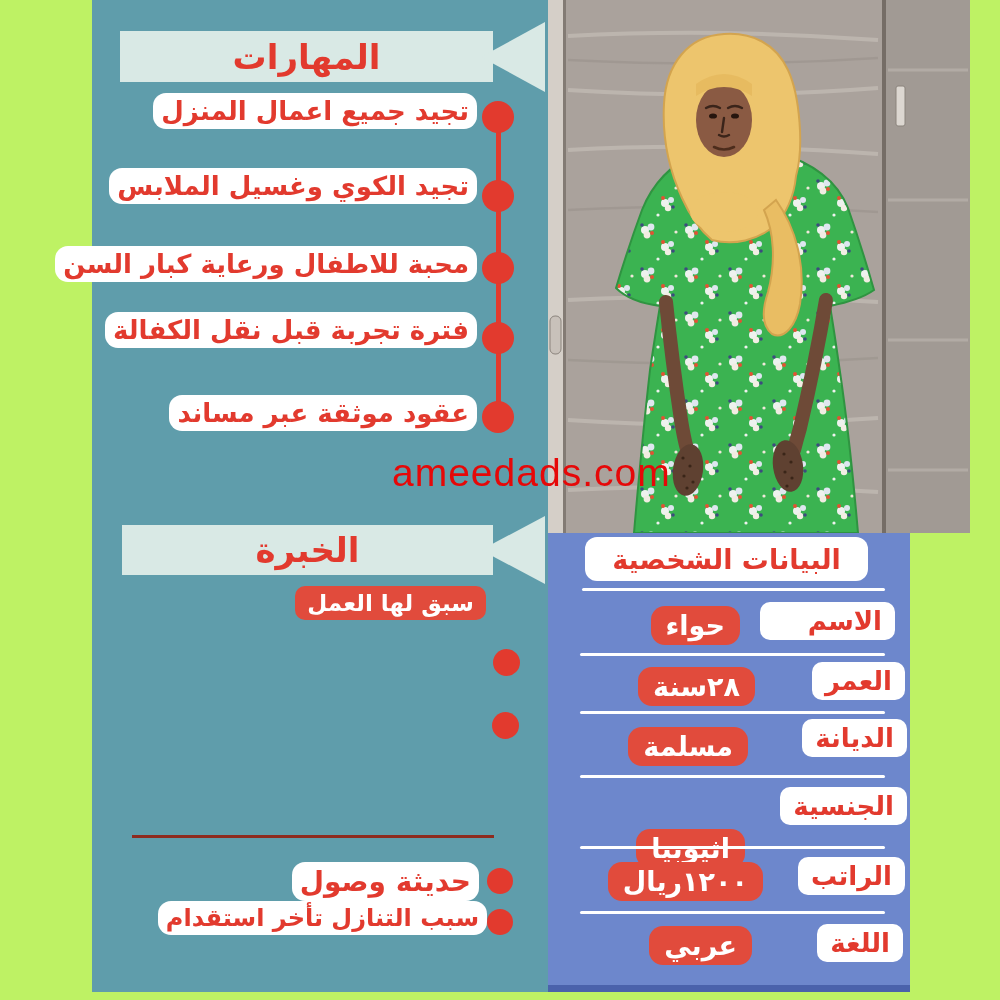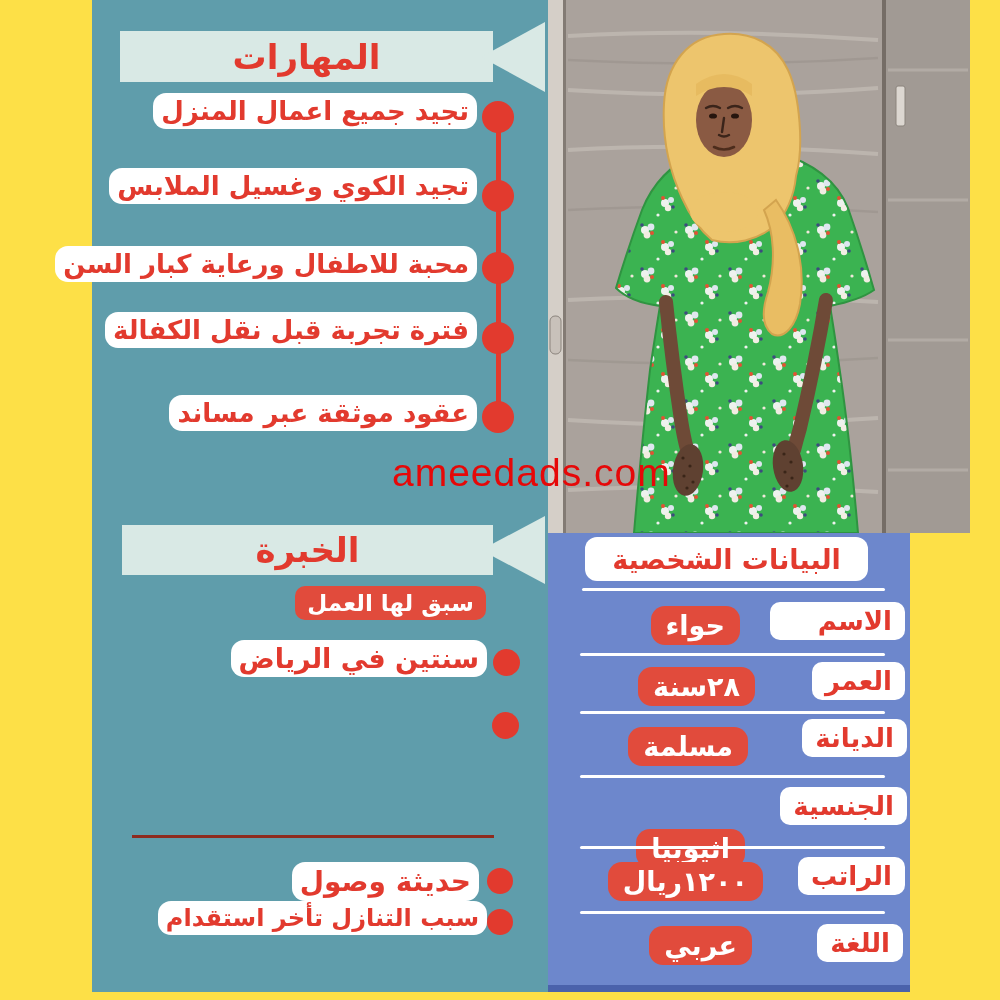--- a/index.html
+++ b/index.html
@@ -1,16 +1,16 @@
 <!DOCTYPE html>
 <html lang="ar"><head>
 <meta charset="utf-8">
 <style>
   html,body{margin:0;padding:0;background:#ffffff;}
-  .page{position:relative;width:1000px;height:1000px;background:#fde047;overflow:hidden;
+  .page{position:relative;width:1000px;height:1000px;background:#bef264;overflow:hidden;
         font-family:"DejaVu Sans",sans-serif;}
   .abs{position:absolute;}
   
   .teal-panel{left:92px;top:0;width:456px;height:992px;background:#5f9dab;}
   .blue-panel{left:548px;top:533px;width:362px;height:452px;background:#6d87cc;
               border-bottom:7px solid #4a62ab;}
   
   .banner-rect{background:#d9e9e5;display:flex;align-items:center;justify-content:center;}
   .banner-title{color:#e23a2e;font-weight:bold;font-size:34px;}
   .banner-arrow{background:#d9e9e5;clip-path:polygon(100% 0,100% 100%,0 50%);}
@@ -157,37 +157,36 @@
 
   <div class="abs banner-rect" style="left:122px;top:525px;width:371px;height:50px;">
     <span class="banner-title">الخبرة</span>
   </div>
 
   <div class="abs watermark" style="left:392px;top:451px;">ameedads.com</div>
   <div class="abs banner-arrow" style="left:481px;top:516px;width:64px;height:68px;"></div>
 
   <div class="abs rbox" style="right:514px;top:586px;font-size:23px;border-radius:10px;">سبق لها العمل</div>
 
-  <div class="abs wbox" style="right:513px;top:640px;font-size:27px;">سنتين في الرياض</div>
   <div class="abs dot" style="left:493px;top:649px;width:27px;height:27px;"></div>
 
   <div class="abs dot" style="left:492px;top:712px;width:27px;height:27px;"></div>
 
   <div class="abs divider-red" style="left:132px;top:835px;width:362px;height:3px;"></div>
 
   <div class="abs wbox" style="right:521px;top:862px;font-size:28px;">حديثة وصول</div>
   <div class="abs dot" style="left:487px;top:868px;width:26px;height:26px;"></div>
 
   <div class="abs wbox" style="right:513px;top:901px;font-size:24px;">سبب التنازل تأخر استقدام</div>
   <div class="abs dot" style="left:487px;top:909px;width:26px;height:26px;"></div>
 
   <div class="abs wbox" style="left:585px;top:537px;width:267px;height:38px;font-size:27px;border-radius:12px;">البيانات الشخصية</div>
   <div class="abs divider-white" style="left:582px;top:588px;width:303px;height:3px;"></div>
 
-  <div class="abs label-box" style="right:95px;top:602px;padding-left:48px;">الاسم</div>
+  <div class="abs label-box" style="right:105px;top:602px;padding-left:48px;">الاسم</div>
   <div class="abs value-box" style="right:260px;top:606px;">حواء</div>
   <div class="abs divider-white" style="left:580px;top:653px;width:305px;height:3px;"></div>
 
   <div class="abs label-box" style="right:95px;top:662px;">العمر</div>
   <div class="abs value-box" style="right:245px;top:667px;">٢٨سنة</div>
   <div class="abs divider-white" style="left:580px;top:711px;width:305px;height:3px;"></div>
 
   <div class="abs label-box" style="right:93px;top:719px;">الديانة</div>
   <div class="abs value-box" style="right:252px;top:727px;">مسلمة</div>
   <div class="abs divider-white" style="left:580px;top:775px;width:305px;height:3px;"></div>

